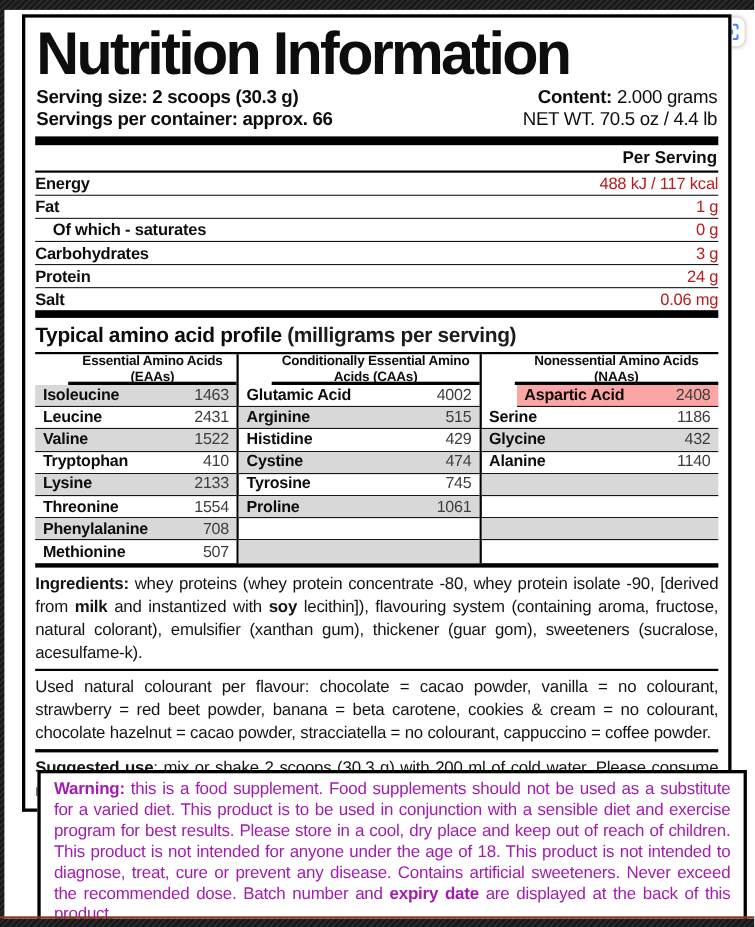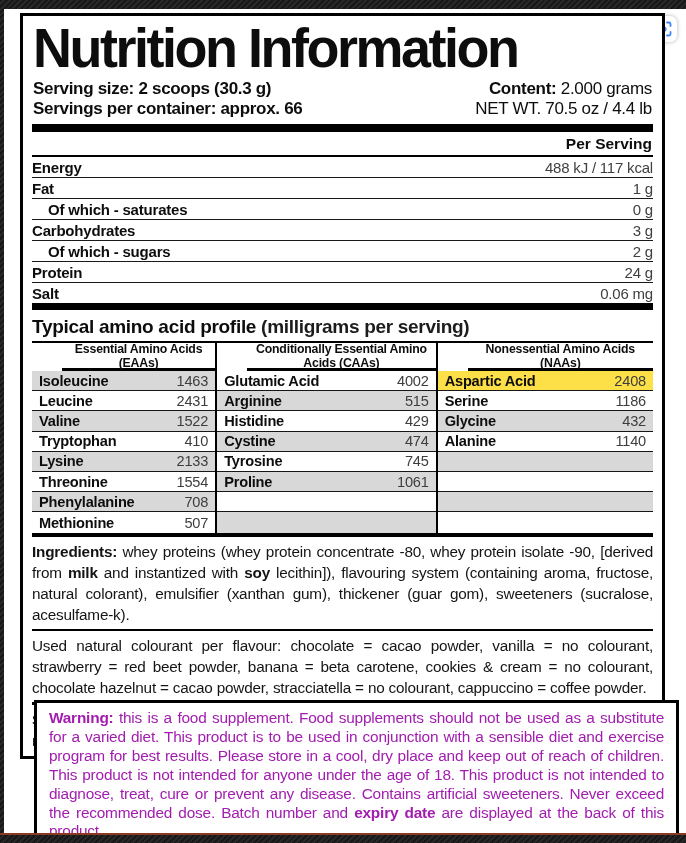--- a/index.html
+++ b/index.html
@@ -30,21 +30,21 @@
   #bar-top{height:8px;margin-top:5px;}
   #bar-mid{height:7px;}
 
   
   #ps-header{font-size:15.5px;font-weight:bold;text-align:right;padding:3px 1px 2px;border-bottom:2px solid #000;}
   .ps-row{display:flex;justify-content:space-between;align-items:center;height:20px;
           border-bottom:1.5px solid #1a1a1a;font-size:15px;letter-spacing:-0.2px;}
   .ps-row:last-child{border-bottom:none;}
   .ps-label{font-weight:bold;}
   .ps-label.indent{padding-left:16px;}
-  .ps-value{color:#404040;}
+  .ps-value{color:#b91c1c;}
 
   
   #amino-heading{margin-top:4px;padding:2px 0 3px;border-bottom:2px solid #000;font-size:19px;letter-spacing:-0.3px;}
   #amino-heading .b{font-weight:bold;}
   #amino-heading .n{font-weight:bold;color:#1c1c1c;}
   #amino-table{display:flex;border-bottom:4px solid #000;}
   .am-col{flex:0 0 auto;box-sizing:border-box;}
   .am-col.c0{width:29.5%;}
   .am-col.c1{width:35.5%;border-left:2.5px solid #000;}
   .am-col.c2{width:35%;border-left:2.5px solid #000;}
@@ -117,24 +117,20 @@
         </div>
         <div class="ps-row">
           <span class="ps-label indent">Of which - saturates</span>
           <span class="ps-value">0 g</span>
         </div>
         <div class="ps-row">
           <span class="ps-label">Carbohydrates</span>
           <span class="ps-value">3 g</span>
         </div>
         <div class="ps-row">
-          <span class="ps-label indent">Of which - sugars</span>
-          <span class="ps-value">2 g</span>
-        </div>
-        <div class="ps-row">
           <span class="ps-label">Protein</span>
           <span class="ps-value">24 g</span>
         </div>
         <div class="ps-row">
           <span class="ps-label">Salt</span>
           <span class="ps-value">0.06 mg</span>
         </div>
       </div>
 
     <div id="bar-mid" class="bar"></div>
@@ -209,21 +205,21 @@
             <span class="nm"></span>
             <span class="vl"></span>
           </div>
           <div class="am-row" style="background: rgb(216, 216, 216);">
             <span class="nm"></span>
             <span class="vl"></span>
           </div>
         </div>
         <div class="am-col c2">
           <div class="am-header">Nonessential Amino Acids (NAAs)</div>
-          <div class="am-row" style="background: #fde047;">
+          <div class="am-row" style="background: #fca5a5; margin-left: 32px;">
             <span class="nm">Aspartic Acid</span>
             <span class="vl">2408</span>
           </div>
           <div class="am-row">
             <span class="nm">Serine</span>
             <span class="vl">1186</span>
           </div>
           <div class="am-row" style="background: rgb(216, 216, 216);">
             <span class="nm">Glycine</span>
             <span class="vl">432</span>

